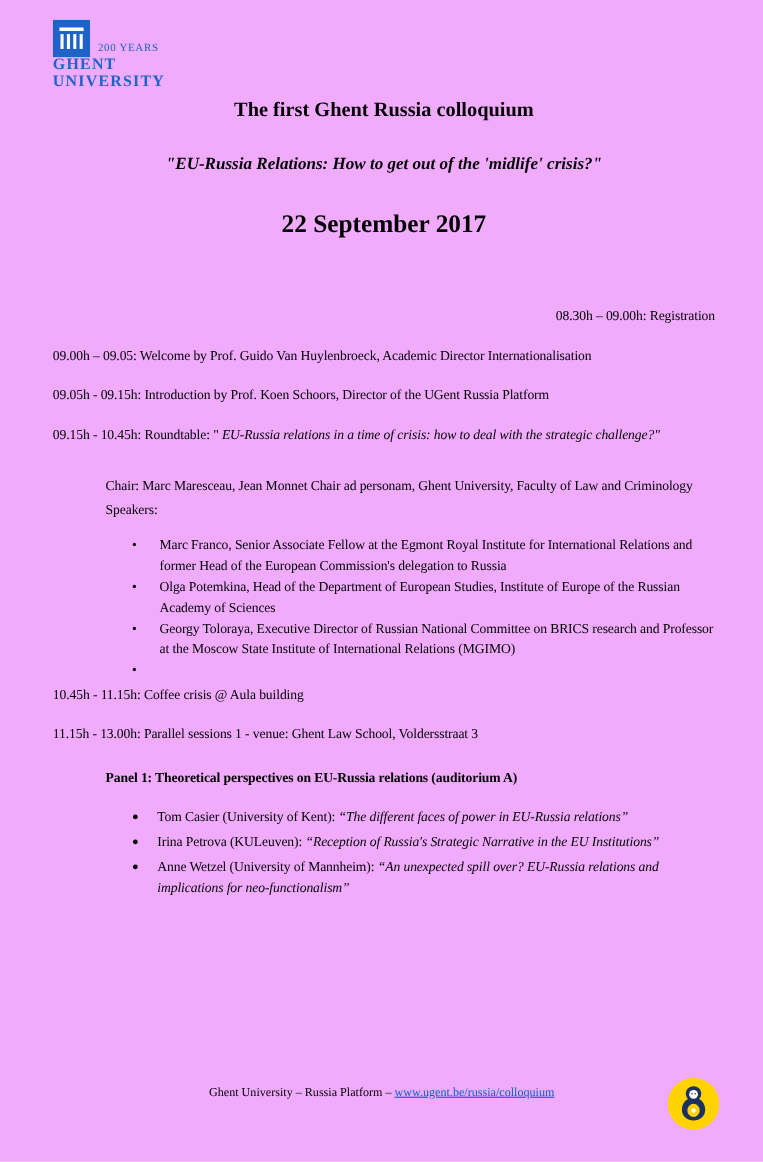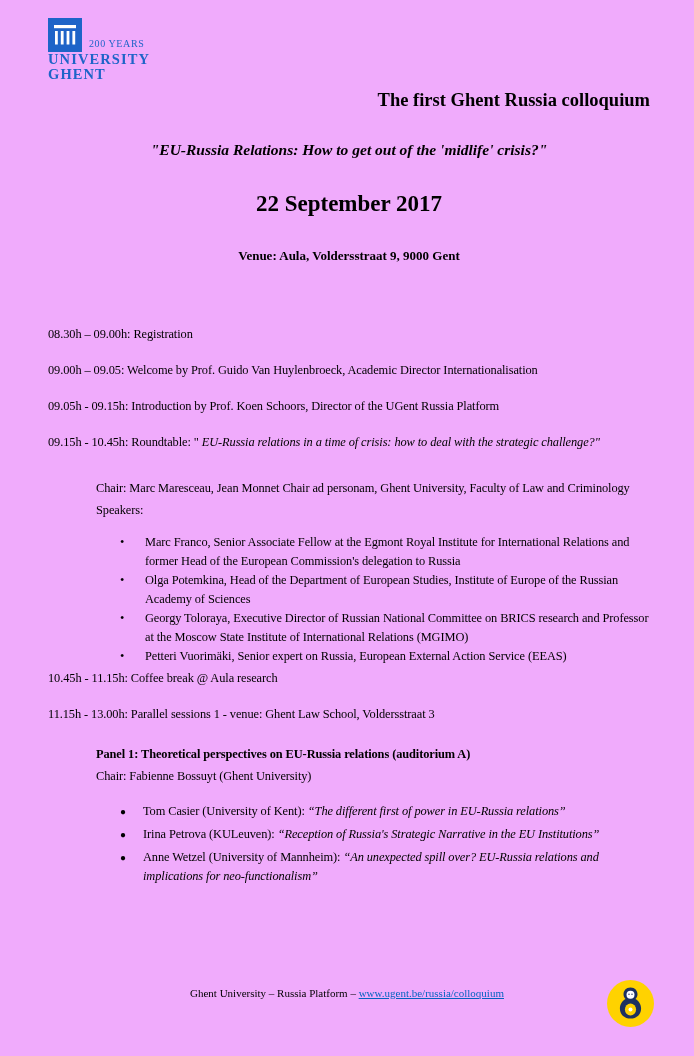--- a/index.html
+++ b/index.html
@@ -12,29 +12,29 @@
 
   
   .logo { line-height: 0; }
   .logo-row { display: flex; align-items: flex-end; gap: 7px; }
   .logo-anniv { color: #1E64C8; font-size: 10px; letter-spacing: .6px; line-height: 12px; padding-bottom: 2px; }
   .logo-name { color: #1E64C8; font-weight: bold; font-size: 14.5px; letter-spacing: 1.1px; line-height: 15px; }
   .logo-name:first-of-type { margin-top: 3px; }
 
   
   .center { text-align: center; }
-  .title    { font-size: 18.5px; font-weight: bold; margin: 8px 0 0 0; text-align: right; }
+  .title    { font-size: 18.5px; font-weight: bold; margin: 8px 0 0 0; }
   .subtitle { font-size: 15.5px; font-weight: bold; font-style: italic; margin: 30px 0 0 0; }
   .date     { font-size: 23px; font-weight: bold; margin: 32px 0 0 0; }
   .venue    { font-size: 13px;   font-weight: bold; margin: 31px 0 0 0; }
 
   
   p { margin: 0; }
   .sched { font-size: 12.4px; line-height: 19px; letter-spacing: -0.1px; }
-  .mt-first { margin-top: 61px; }
+  .mt-first { margin-top: 61px; text-align: right; }
   .mt    { margin-top: 17px; }
   .mt-md { margin-top: 3px; }
   .mt-lg { margin-top: 27px; }
   .mt-xl { margin-top: 21px; }
   .indent { margin-left: 48px; }
   .bold { font-weight: bold; }
   .italic { font-style: italic; }
   .chair-wrap { max-width: 554px; }
 
   
@@ -64,28 +64,27 @@
             <rect width="34" height="34" fill="#1E64C8"></rect>
             <rect x="6" y="7" width="22" height="3.2" fill="#ffffff"></rect>
             <rect x="7" y="13" width="2.8" height="13.5" fill="#ffffff"></rect>
             <rect x="12.8" y="13" width="2.8" height="13.5" fill="#ffffff"></rect>
             <rect x="18.6" y="13" width="2.8" height="13.5" fill="#ffffff"></rect>
             <rect x="24.4" y="13" width="2.8" height="13.5" fill="#ffffff"></rect>
           </svg>
         </span>
         <span class="logo-anniv">200 YEARS</span>
       </div>
+      <div class="logo-name">GHENT</div>
       <div class="logo-name">UNIVERSITY</div>
-      <div class="logo-name">GHENT</div>
     </div>
 
     <p class="title center">The first Ghent Russia colloquium</p>
     <p class="subtitle center">"EU-Russia Relations: How to get out of the 'midlife' crisis?"</p>
     <p class="date center">22 September 2017</p>
-    <p class="venue center">Venue: Aula, Voldersstraat 9, 9000 Gent</p>
 
     <p class="sched mt-first">08.30h – 09.00h: Registration</p>
     <p class="sched mt">09.00h – 09.05: Welcome by Prof. Guido Van Huylenbroeck, Academic Director Internationalisation</p>
     <p class="sched mt">09.05h - 09.15h: Introduction by Prof. Koen Schoors, Director of the UGent Russia Platform</p>
 
     <p class="sched mt"><span>09.15h -  10.45h: Roundtable: "</span> <span class="italic">EU-Russia relations in a time of crisis: how to deal with the strategic challenge?"</span></p>
 
     <p class="sched mt-lg indent chair-wrap">Chair: Marc Maresceau, Jean Monnet Chair ad personam, Ghent University, Faculty of Law and Criminology</p>
     <p class="sched mt-md indent">Speakers:</p>
 
@@ -97,34 +96,32 @@
       <div class="b-item">
         <span class="b-marker">•</span>
         <span class="b-text">Olga Potemkina, Head of the Department of European Studies, Institute of Europe of the Russian Academy of Sciences</span>
       </div>
       <div class="b-item">
         <span class="b-marker">•</span>
         <span class="b-text">Georgy Toloraya, Executive Director of Russian National Committee on BRICS research and  Professor at the Moscow State Institute of International Relations (MGIMO)</span>
       </div>
       <div class="b-item">
         <span class="b-marker">•</span>
-        <span class="b-text">Petteri Vuorimäki, Senior expert on Russia, European External Action Service (EEAS)</span>
       </div>
     </div>
 
-    <p class="sched mt-md">10.45h - 11.15h: Coffee break @ Aula research</p>
+    <p class="sched mt-md">10.45h - 11.15h: Coffee crisis @ Aula building</p>
     <p class="sched mt">11.15h - 13.00h: Parallel sessions 1 - venue: Ghent Law School, Voldersstraat 3</p>
 
     <p class="sched mt-xl indent bold">Panel 1: Theoretical perspectives on EU-Russia relations (auditorium A)</p>
-    <p class="sched mt-md indent">Chair: Fabienne Bossuyt (Ghent University)</p>
 
     <div class="blist2 sched">
       <div class="b-item">
         <span class="b-marker b-marker-lg">●</span>
-        <span class="b-text"><span>Tom Casier (University of Kent):</span> <span class="italic">“The different first of power in EU-Russia relations”</span></span>
+        <span class="b-text"><span>Tom Casier (University of Kent):</span> <span class="italic">“The different faces of power in EU-Russia relations”</span></span>
       </div>
       <div class="b-item spaced">
         <span class="b-marker b-marker-lg">●</span>
         <span class="b-text"><span>Irina Petrova (KULeuven):</span> <span class="italic">“Reception of Russia's Strategic Narrative in the EU Institutions”</span></span>
       </div>
       <div class="b-item spaced">
         <span class="b-marker b-marker-lg">●</span>
         <span class="b-text"><span>Anne Wetzel (University of Mannheim):</span> <span class="italic">“An unexpected spill over? EU-Russia relations and implications for neo-functionalism”</span></span>
       </div>
     </div>

